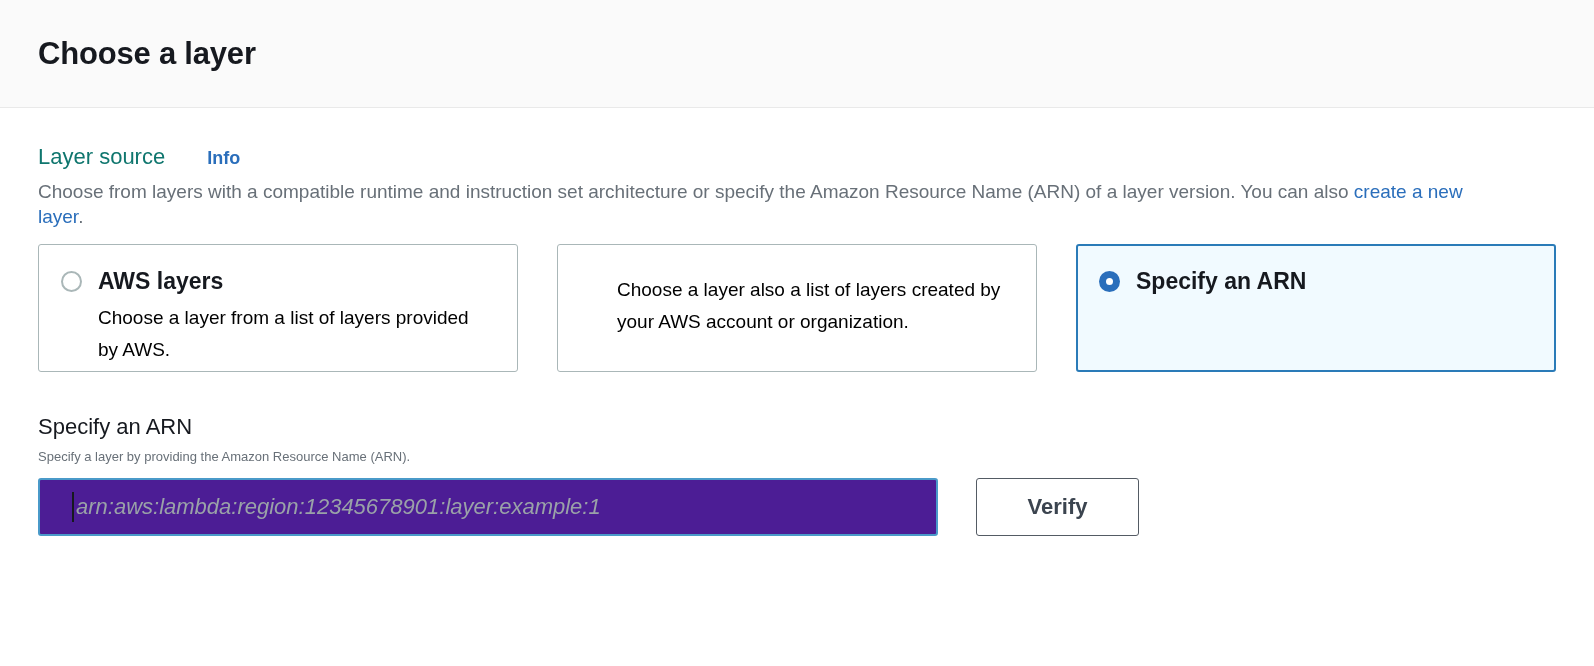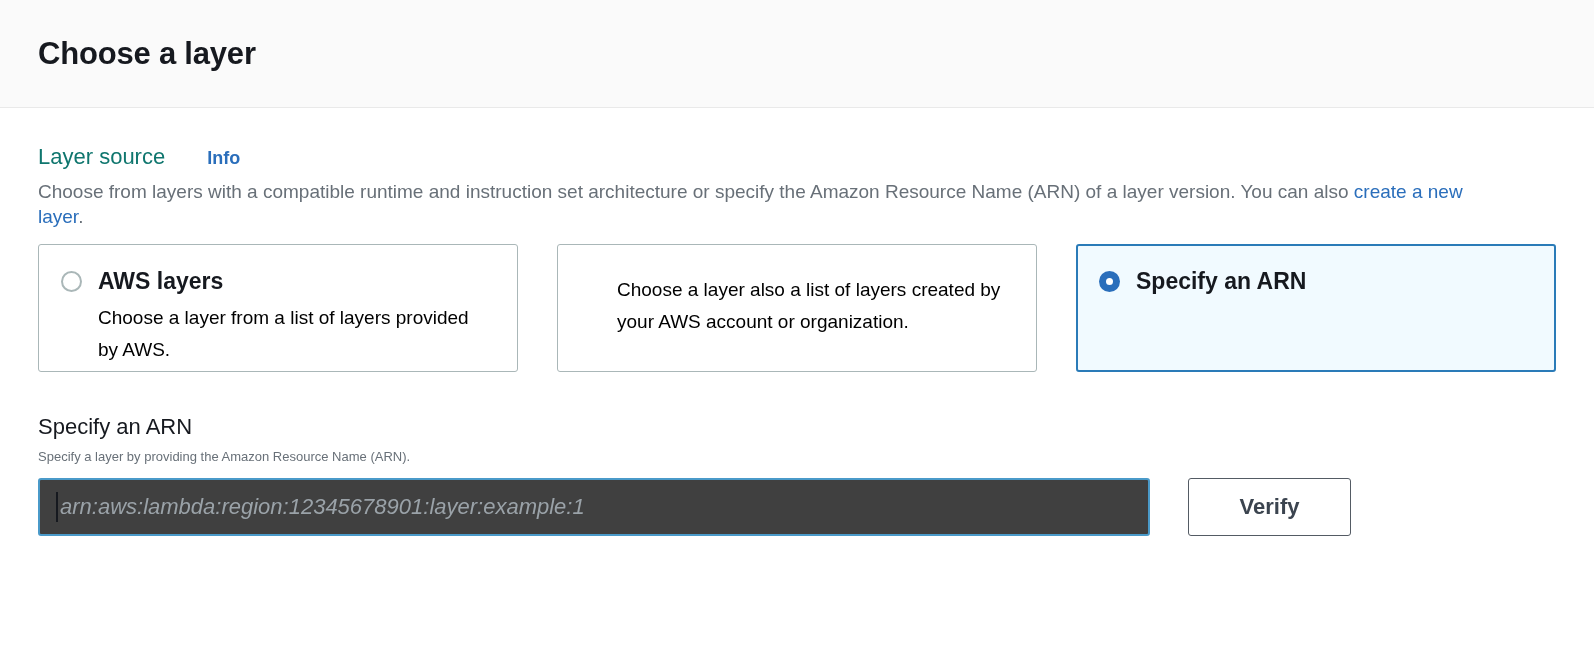--- a/index.html
+++ b/index.html
@@ -146,29 +146,29 @@
     font-size: 13px;
     color: #687078;
   }
   .arn-input-row {
     margin-top: 14px;
     display: flex;
     align-items: stretch;
     gap: 38px;
   }
   .arn-input {
-    width: 1112px;
+    width: 900px;
     box-sizing: border-box;
     height: 58px;
     border: 2px solid #4a9ac9;
     border-radius: 3px;
-    background: #404040;
-    display: flex;
-    align-items: center;
-    padding: 0 16px;
+    background: #4c1d95;
+    display: flex;
+    align-items: center;
+    padding: 0 32px;
     position: relative;
   }
   .caret {
     width: 2px;
     height: 30px;
     background: #16191f;
     flex: 0 0 auto;
   }
   .placeholder-text {
     font-size: 22px;

